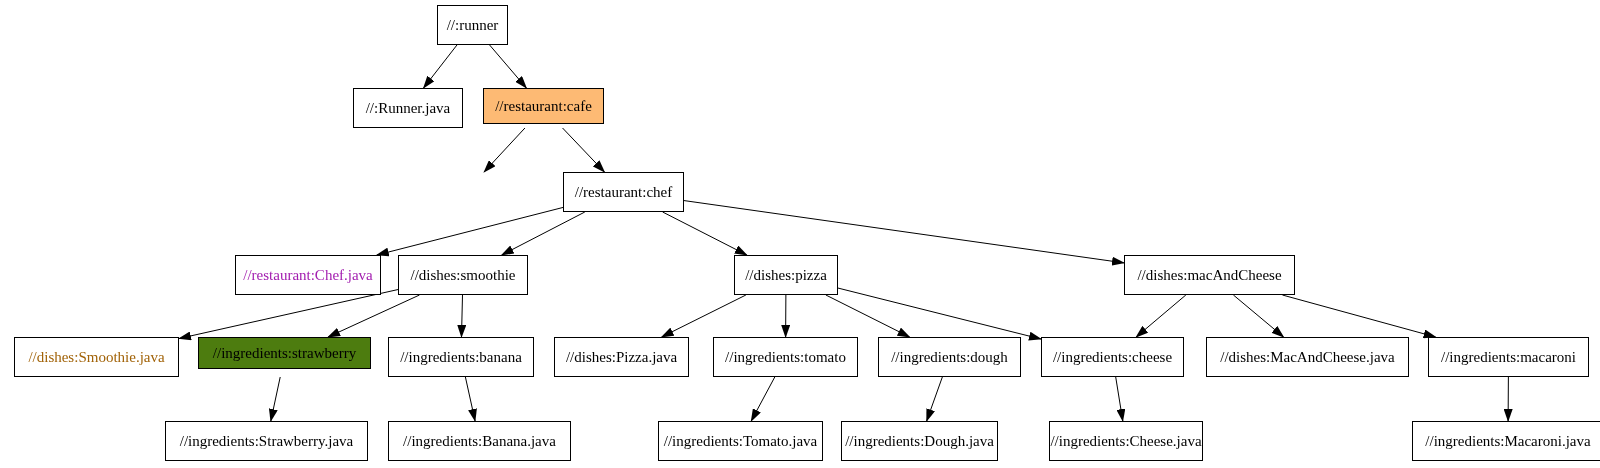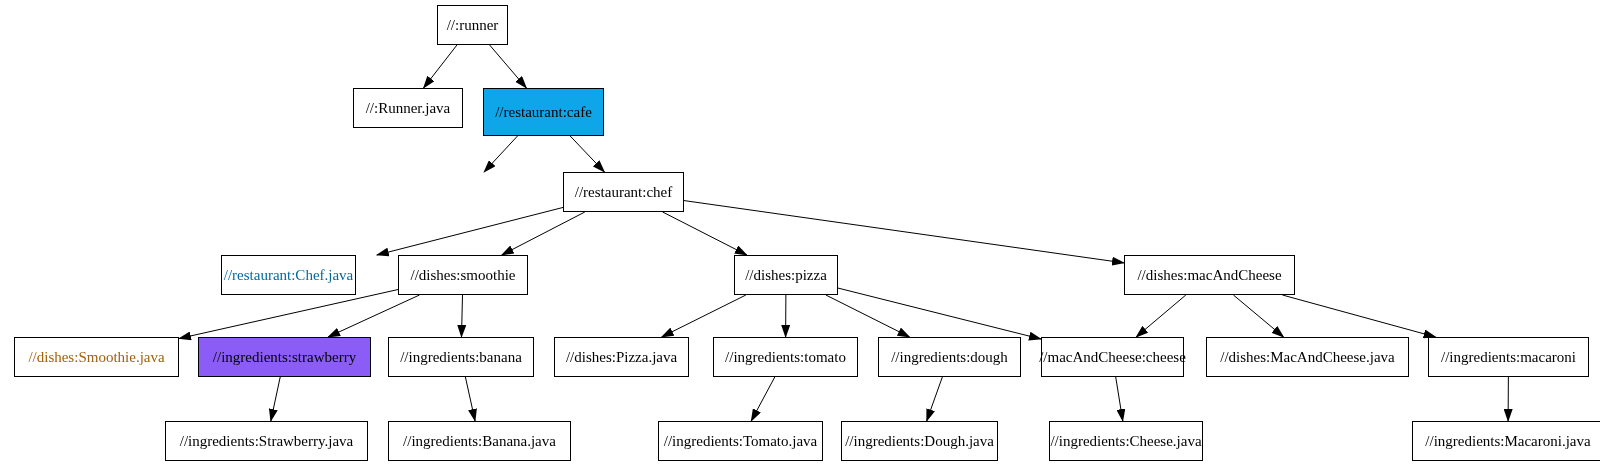--- a/index.html
+++ b/index.html
@@ -77,33 +77,33 @@
         <line x1="1104.7142857142858" y1="377" x2="1111.7857142857142" y2="421" stroke="#000000" stroke-width="1" marker-end="url(#arrowhead)"></line>
         <line x1="1174.841463414634" y1="295" x2="1125.158536585366" y2="337" stroke="#000000" stroke-width="1" marker-end="url(#arrowhead)"></line>
         <line x1="1222.4024390243903" y1="295" x2="1272.5975609756097" y2="337" stroke="#000000" stroke-width="1" marker-end="url(#arrowhead)"></line>
         <line x1="1271.4268292682927" y1="295" x2="1424.5731707317073" y2="337" stroke="#000000" stroke-width="1" marker-end="url(#arrowhead)"></line>
         <line x1="1497.3809523809523" y1="377" x2="1497.1190476190477" y2="421" stroke="#000000" stroke-width="1" marker-end="url(#arrowhead)"></line>
       </g>
   </svg>
   <div class="node-layer">
       <div class="node" style="left: 426px; top: 5px; width: 71px; height: 40px; border-color: rgb(0, 0, 0); background: rgb(255, 255, 255); color: rgb(0, 0, 0);">//:runner</div>
       <div class="node" style="left: 342px; top: 88px; width: 110px; height: 40px; border-color: rgb(0, 0, 0); background: rgb(255, 255, 255); color: rgb(0, 0, 0);">//:Runner.java</div>
-      <div class="node" style="left: 472px; top: 88px; width: 121px; height: 48px; border-color: rgb(0, 0, 0); background: #0ea5e9; color: rgb(0, 0, 0);">//restaurant:cafe</div>
+      <div class="node" style="left: 472px; top: 88px; width: 121px; height: 36px; border-color: rgb(0, 0, 0); background: #fdba74; color: rgb(0, 0, 0);">//restaurant:cafe</div>
       <div class="node" style="left: 552px; top: 172px; width: 121px; height: 40px; border-color: rgb(0, 0, 0); background: rgb(255, 255, 255); color: rgb(0, 0, 0);">//restaurant:chef</div>
-      <div class="node" style="left: 210px; top: 255px; width: 135px; height: 40px; border-color: rgb(0, 0, 0); background: rgb(255, 255, 255); color: #0369a1;">//restaurant:Chef.java</div>
+      <div class="node" style="left: 224px; top: 255px; width: 146px; height: 40px; border-color: rgb(0, 0, 0); background: rgb(255, 255, 255); color: #a21caf;">//restaurant:Chef.java</div>
       <div class="node" style="left: 387px; top: 255px; width: 130px; height: 40px; border-color: rgb(0, 0, 0); background: rgb(255, 255, 255); color: rgb(0, 0, 0);">//dishes:smoothie</div>
       <div class="node" style="left: 723px; top: 255px; width: 104px; height: 40px; border-color: rgb(0, 0, 0); background: rgb(255, 255, 255); color: rgb(0, 0, 0);">//dishes:pizza</div>
       <div class="node" style="left: 1113px; top: 255px; width: 171px; height: 40px; border-color: rgb(0, 0, 0); background: rgb(255, 255, 255); color: rgb(0, 0, 0);">//dishes:macAndCheese</div>
       <div class="node" style="left: 3px; top: 337px; width: 165px; height: 40px; border-color: rgb(0, 0, 0); background: rgb(255, 255, 255); color: #a16207;">//dishes:Smoothie.java</div>
-      <div class="node" style="left: 187px; top: 337px; width: 173px; height: 40px; border-color: rgb(0, 0, 0); background: #8b5cf6; color: rgb(0, 0, 0);">//ingredients:strawberry</div>
+      <div class="node" style="left: 187px; top: 337px; width: 173px; height: 32px; border-color: rgb(0, 0, 0); background: #4d7c0f; color: rgb(0, 0, 0);">//ingredients:strawberry</div>
       <div class="node" style="left: 377px; top: 337px; width: 146px; height: 40px; border-color: rgb(0, 0, 0); background: rgb(255, 255, 255); color: rgb(0, 0, 0);">//ingredients:banana</div>
       <div class="node" style="left: 543px; top: 337px; width: 135px; height: 40px; border-color: rgb(0, 0, 0); background: rgb(255, 255, 255); color: rgb(0, 0, 0);">//dishes:Pizza.java</div>
       <div class="node" style="left: 702px; top: 337px; width: 145px; height: 40px; border-color: rgb(0, 0, 0); background: rgb(255, 255, 255); color: rgb(0, 0, 0);">//ingredients:tomato</div>
       <div class="node" style="left: 867px; top: 337px; width: 143px; height: 40px; border-color: rgb(0, 0, 0); background: rgb(255, 255, 255); color: rgb(0, 0, 0);">//ingredients:dough</div>
-      <div class="node" style="left: 1030px; top: 337px; width: 143px; height: 40px; border-color: rgb(0, 0, 0); background: rgb(255, 255, 255); color: rgb(0, 0, 0);">//macAndCheese:cheese</div>
+      <div class="node" style="left: 1030px; top: 337px; width: 143px; height: 40px; border-color: rgb(0, 0, 0); background: rgb(255, 255, 255); color: rgb(0, 0, 0);">//ingredients:cheese</div>
       <div class="node" style="left: 1195px; top: 337px; width: 203px; height: 40px; border-color: rgb(0, 0, 0); background: rgb(255, 255, 255); color: rgb(0, 0, 0);">//dishes:MacAndCheese.java</div>
       <div class="node" style="left: 1417px; top: 337px; width: 161px; height: 40px; border-color: rgb(0, 0, 0); background: rgb(255, 255, 255); color: rgb(0, 0, 0);">//ingredients:macaroni</div>
       <div class="node" style="left: 154px; top: 421px; width: 203px; height: 40px; border-color: rgb(0, 0, 0); background: rgb(255, 255, 255); color: rgb(0, 0, 0);">//ingredients:Strawberry.java</div>
       <div class="node" style="left: 377px; top: 421px; width: 183px; height: 40px; border-color: rgb(0, 0, 0); background: rgb(255, 255, 255); color: rgb(0, 0, 0);">//ingredients:Banana.java</div>
       <div class="node" style="left: 647px; top: 421px; width: 165px; height: 40px; border-color: rgb(0, 0, 0); background: rgb(255, 255, 255); color: rgb(0, 0, 0);">//ingredients:Tomato.java</div>
       <div class="node" style="left: 830px; top: 421px; width: 157px; height: 40px; border-color: rgb(0, 0, 0); background: rgb(255, 255, 255); color: rgb(0, 0, 0);">//ingredients:Dough.java</div>
       <div class="node" style="left: 1038px; top: 421px; width: 154px; height: 40px; border-color: rgb(0, 0, 0); background: rgb(255, 255, 255); color: rgb(0, 0, 0);">//ingredients:Cheese.java</div>
       <div class="node" style="left: 1401px; top: 421px; width: 192px; height: 40px; border-color: rgb(0, 0, 0); background: rgb(255, 255, 255); color: rgb(0, 0, 0);">//ingredients:Macaroni.java</div>
     </div>
 </div>

